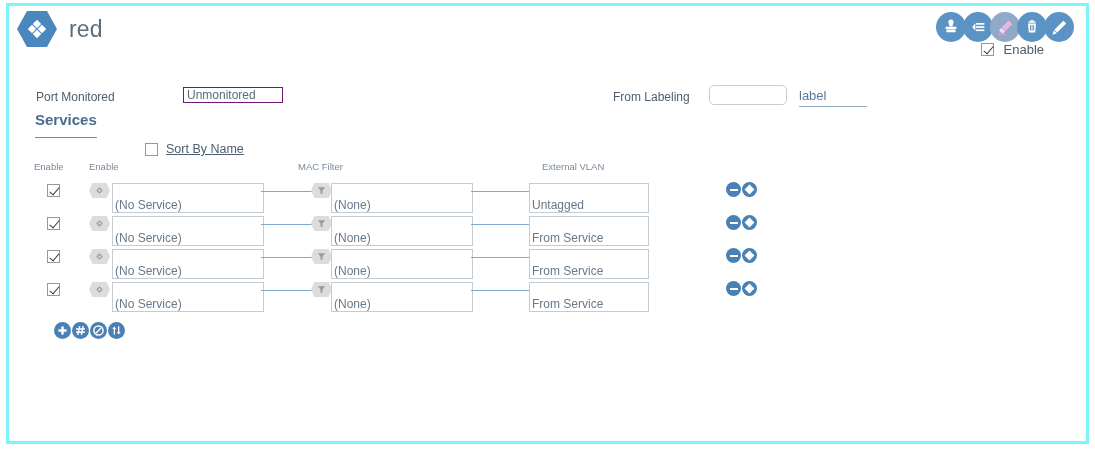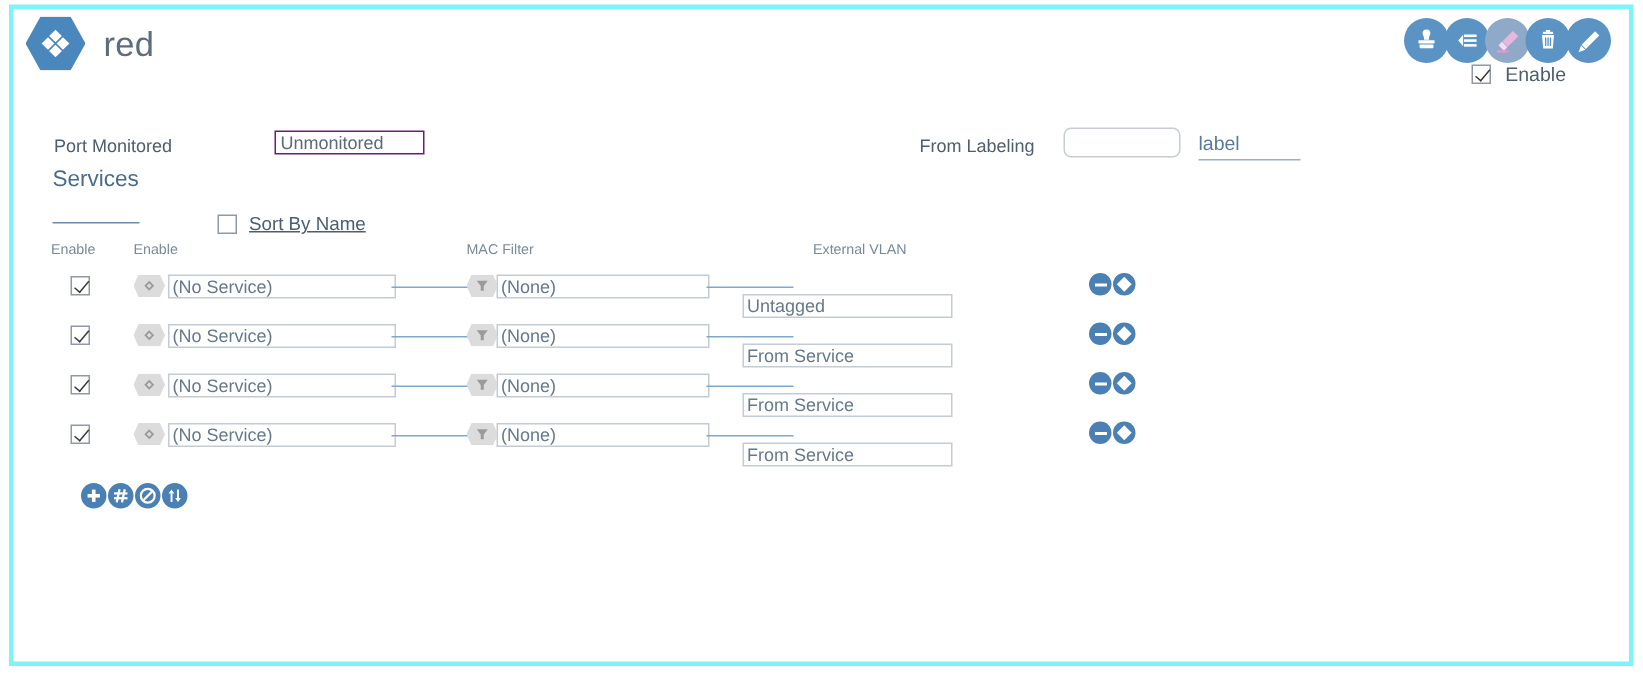--- a/index.html
+++ b/index.html
@@ -138,41 +138,42 @@
     font-size: 13px; color: #5A7A9B;
     border-bottom: 1px solid #9BB0C4;
     padding-bottom: 3px;
   }
 
   
   #services-heading {
     position: absolute; left: 26px; top: 105px;
     font-size: 15px; color: #4A6C8C;
     border-bottom: 1px solid #6E8CA8;
-    padding-bottom: 20px;
+    padding-bottom: 9px;
+    font-weight: bold;
   }
 
   
   #sort-by-name-row {
     position: absolute; left: 136px; top: 136px;
     display: flex; align-items: center;
   }
   #sort-by-name-row .cb { margin-right: 8px; }
   #sort-by-name-label { font-size: 12.5px; color: #4D5E6E; text-decoration: underline; }
 
   
   #table-head { position: absolute; left: 0; top: 155px; width: 100%; height: 14px; }
   .col-head {
     position: absolute;
     font-size: 9.5px; color: #7A8A99;
     font-family: "Liberation Sans", sans-serif;
   }
   #col-enable   { left: 25px; }
   #col-service  { left: 80px; }
-  #col-mac      { left: 302px; text-align: center; }
+  #col-mac      { left: 289px; text-align: center; }
   #col-vlan     { left: 518px; padding-left: 15px; }
 
   #rows { position: absolute; left: 0; top: 172px; width: 100%; }
   .svc-row {
     position: relative;
     height: 33px;
   }
   .svc-row .cb-cell {
     position: absolute; left: 38px; top: 6px;
   }
@@ -188,29 +189,29 @@
   .svc-badge { left: 80px; top: 5px; }
   .mac-badge { left: 302px; top: 5px; }
 
   .txtfield {
     position: absolute;
     height: 16px;
     border: 1px solid #C3CBD3;
     background: #fff;
     font-size: 12px;
     color: #67798B;
-    padding: 0 2px;
+    padding: 14px 2px;
     line-height: 14px;
     font-family: "Liberation Sans", sans-serif;
     white-space: nowrap;
     overflow: hidden;
   }
   .svc-field { left: 103px; top: 5px; width: 152px; }
   .mac-field { left: 322px; top: 5px; width: 142px; }
-  .vlan-field{ left: 486px; top: 5px; width: 140px; margin-top: 13px; }
+  .vlan-field{ left: 520px; top: 5px; width: 120px; }
 
   .connector {
     position: absolute;
     height: 1px;
     background: #7FA8CC;
     top: 13px;
   }
   .conn-1 { left: 252px; width: 52px; }
   .conn-2 { left: 462px; width: 58px; }
 

